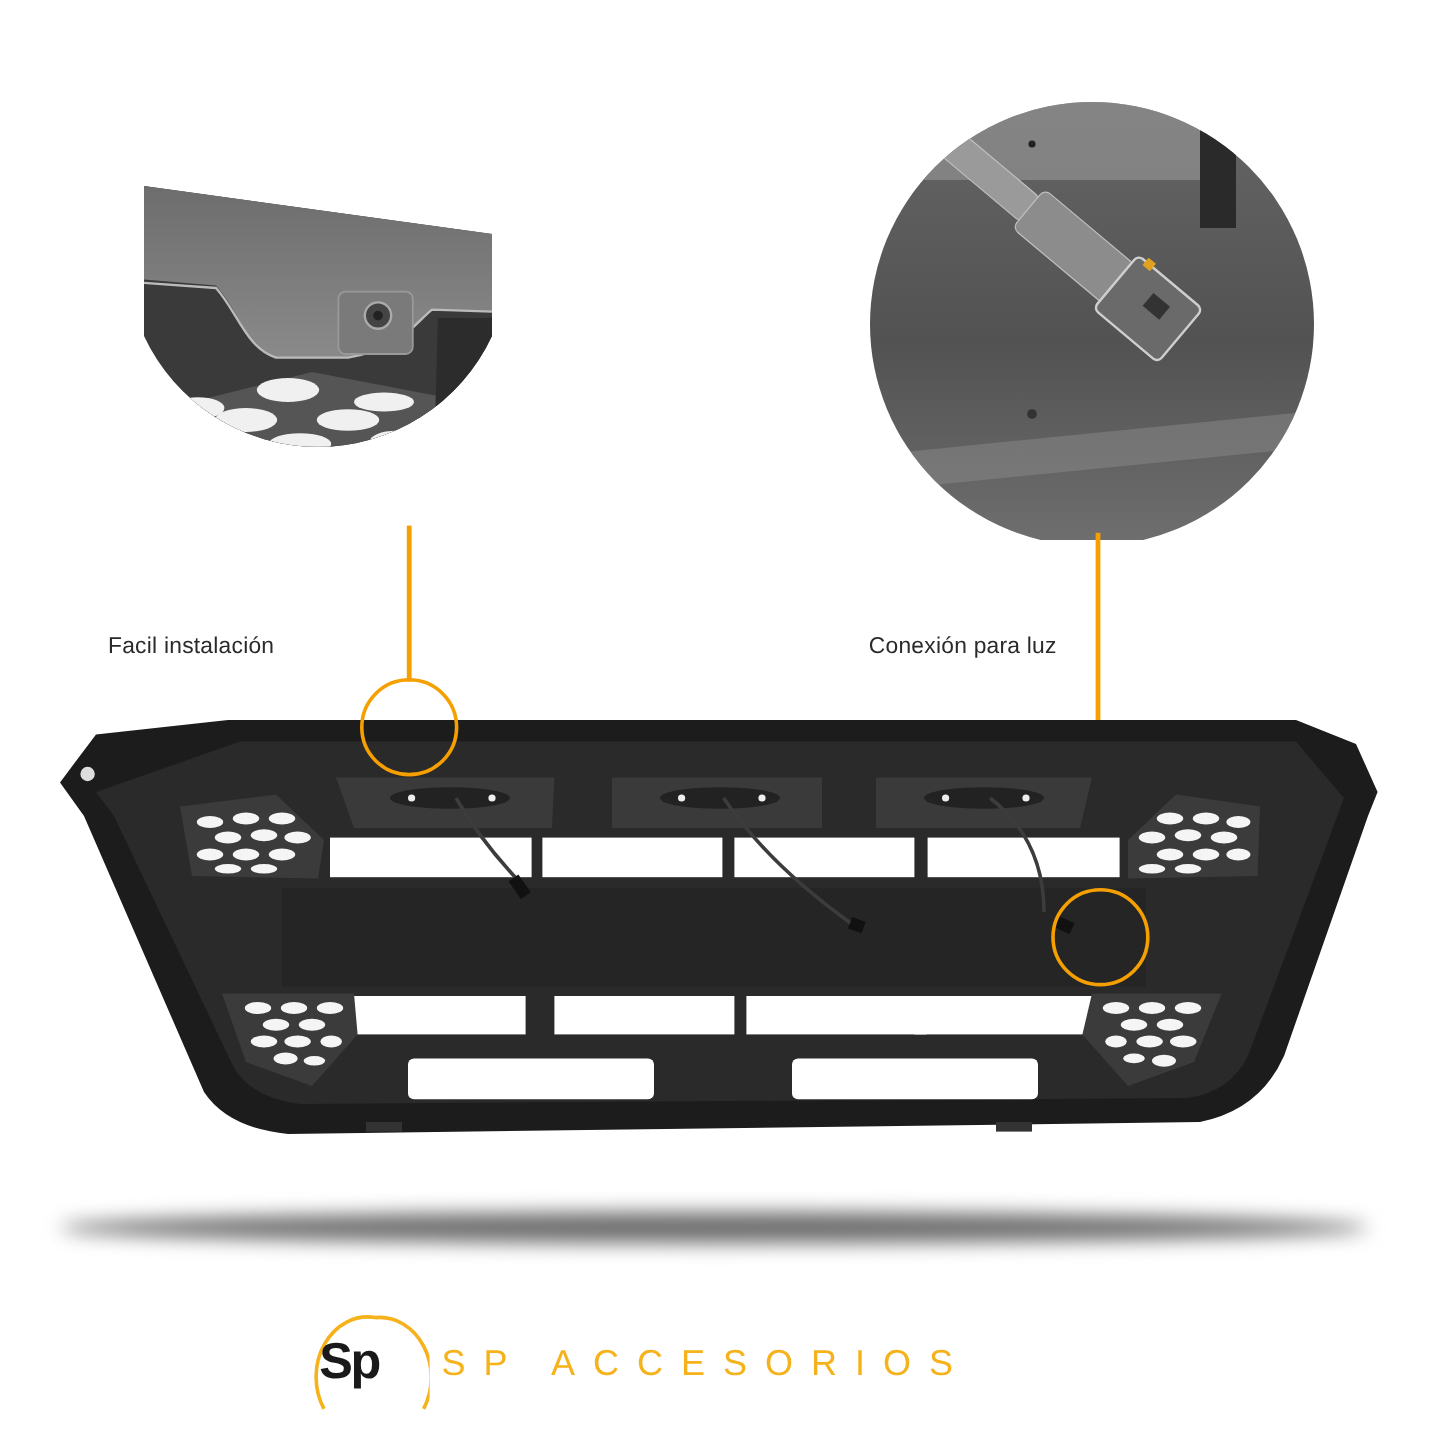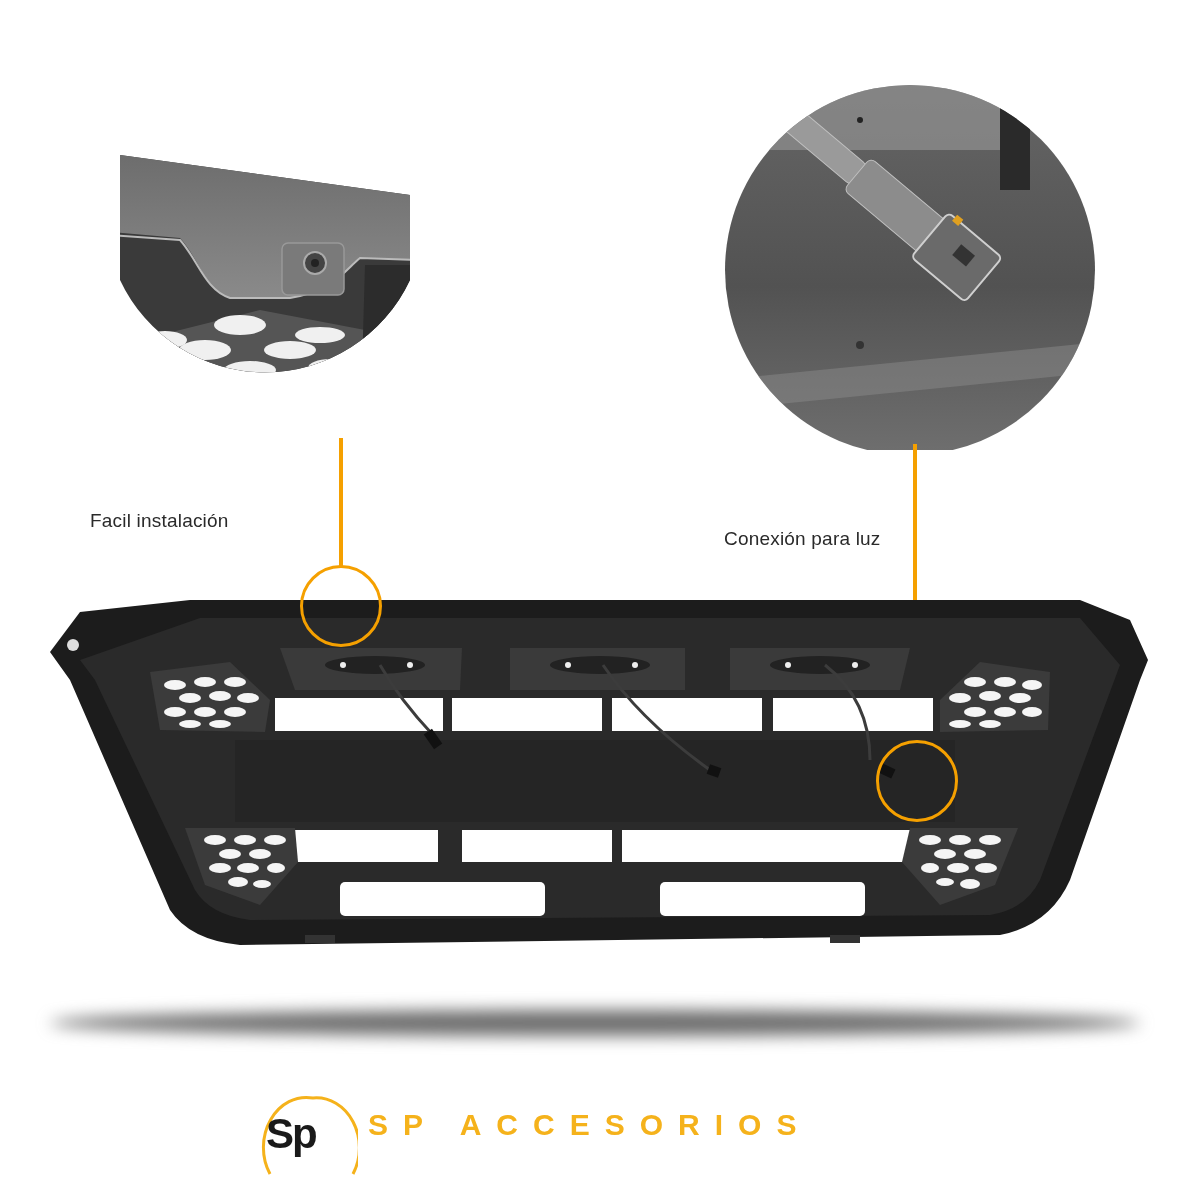--- a/index.html
+++ b/index.html
@@ -1,19 +1,19 @@
 <!DOCTYPE html>
 <html><head>
 <meta charset="utf-8">
 <style>
   html, body { margin:0; padding:0; background:#ffffff; }
   body { width:1200px; height:1200px; position:relative; overflow:hidden; font-family:"Liberation Sans", "DejaVu Sans", sans-serif; }
   .abs { position:absolute; }
   .label { color:#2a2a2a; font-size:19px; letter-spacing:0.2px; }
-  .brand-text { color:#F5B21B; font-size:30px; letter-spacing:15px; font-weight:bold; }
+  .brand-text { color:#F5B21B; font-size:30px; letter-spacing:15px; font-weight:normal;margin-top:12px; }
   svg { display:block; }
 </style>
 </head>
 <body>
 
 <div class="abs" style="left:110px;top:140px;width:330px;height:300px;">
   <svg width="330" height="300" viewBox="0 0 330 300">
     <defs>
       <clipPath id="c1">
           <path d="M10 15 L300 55 L300 140 A160 160 0 0 1 10 140 Z"></path>
@@ -76,21 +76,21 @@
       </g>
       <circle cx="160" cy="80" r="3" fill="#222"></circle>
       <circle cx="160" cy="305" r="4" fill="#333"></circle>
     </g>
   </svg>
 </div>
 
 <div class="abs" style="left:339px;top:438px;width:4px;height:130px;background:#F5A000;"></div>
 <div class="abs" style="left:913px;top:444px;width:4px;height:300px;background:#F5A000;"></div>
 
-<div class="abs label" style="left:90px;top:510px;">Facil instalación</div>
+<div class="abs label" style="left:90px;top:528px;">Facil instalación</div>
 <div class="abs label" style="left:724px;top:528px;">Conexión para luz</div>
 
 <div class="abs" style="left:40px;top:590px;width:1120px;height:380px;">
   <svg width="1120" height="380" viewBox="0 0 1120 380">
 
     <path d="M10 62 L40 22 L150 10 L1040 10 L1090 30 L1108 70 L1100 90 L1030 290 Q1010 335 960 345 L200 355 Q150 350 130 320 L30 90 Z" fill="#1c1c1c"></path>
     <path d="M40 70 L160 28 L1040 28 L1080 75 L1000 290 Q985 320 950 325 L210 330 Q170 325 155 300 L55 90 Z" fill="#2a2a2a"></path>
     <circle cx="33" cy="55" r="6" fill="#ddd"></circle>
 
     <g>

